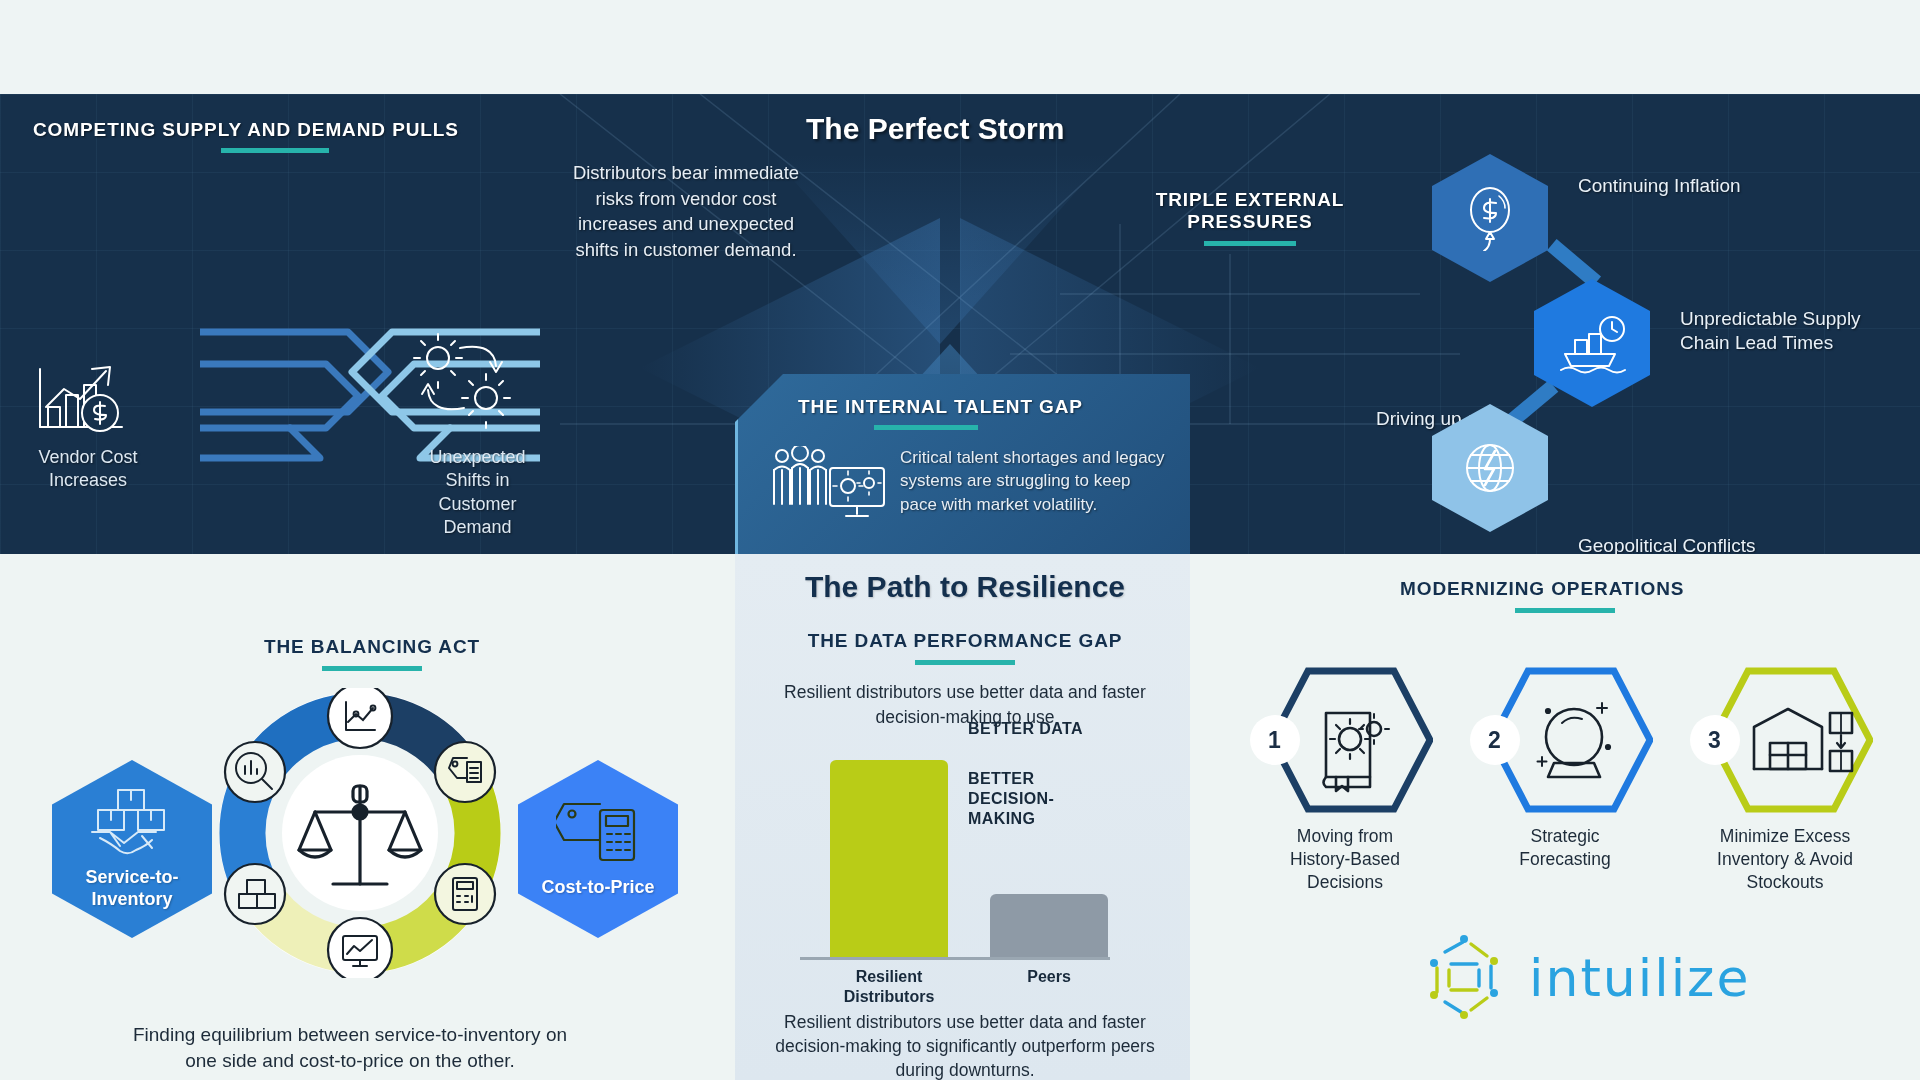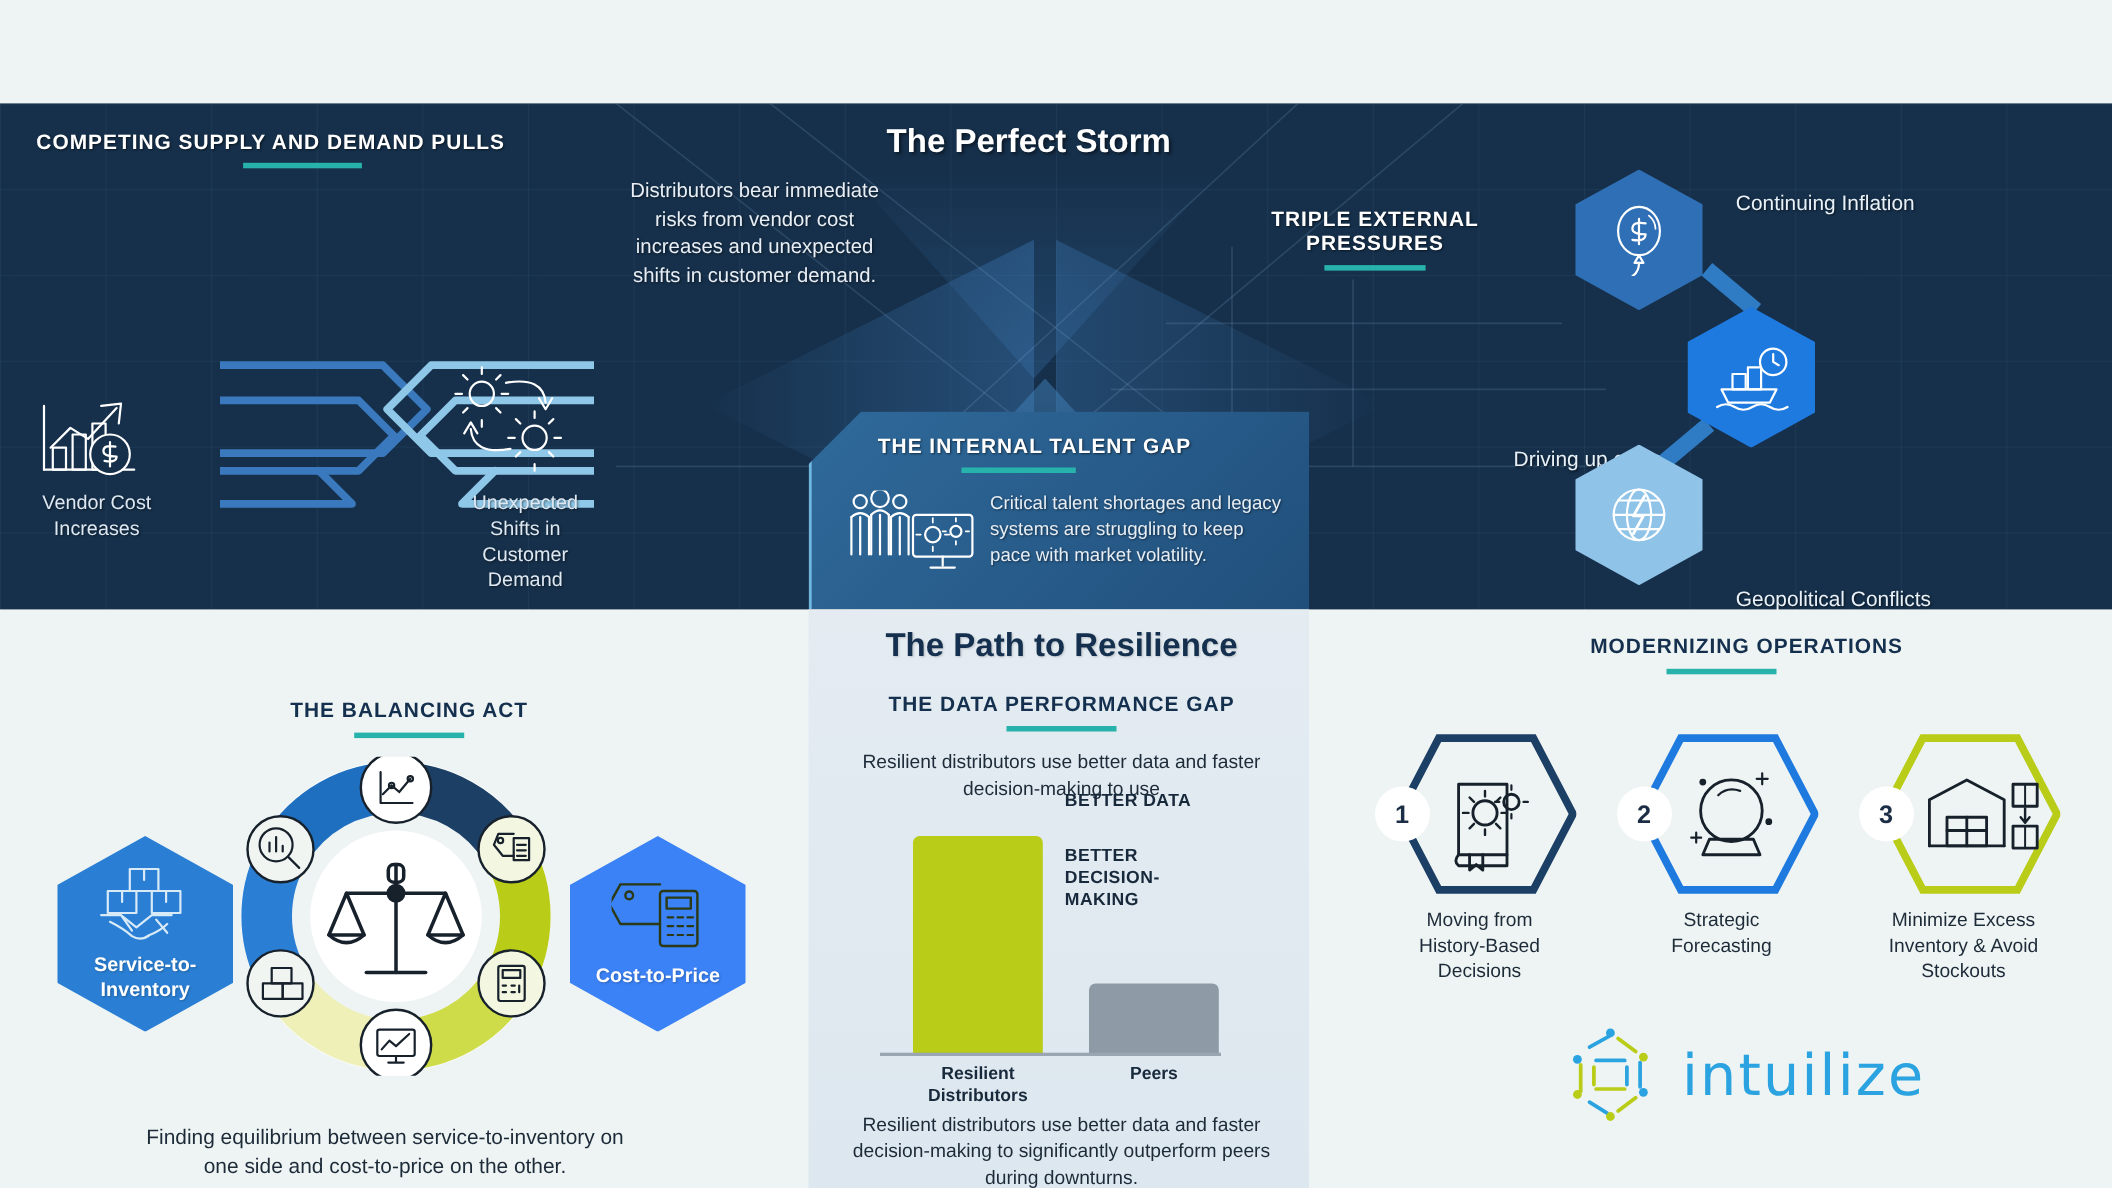--- a/index.html
+++ b/index.html
@@ -185,21 +185,21 @@
   .chart-anno {
     position: absolute; font-size: 16px; font-weight: bold; color: #17293b;
     letter-spacing: .4px; line-height: 1.25;
   }
   #resilience-caption {
     position: absolute; left: 755px; top: 1010px; width: 420px;
     text-align: center; font-size: 17.5px; line-height: 1.38;
   }
 
   
-  #modernizing-label { position: absolute; left: 1400px; top: 578px; width: 330px; text-align: right; }
+  #modernizing-label { position: absolute; left: 1400px; top: 578px; width: 330px; text-align: left; }
   #modernizing-label .kicker-rule-l { width: 100px; margin: 8px auto 0; }
   .step { position: absolute; width: 200px; text-align: center; }
   .step-hex-wrap { position: relative; width: 175px; height: 150px; margin: 0 auto; }
   .step-num {
     position: absolute; left: -8px; top: 50px; width: 50px; height: 50px;
     border-radius: 50%; background: #ffffff;
     display: flex; align-items: center; justify-content: center;
     font-size: 23px; font-weight: bold; color: #1b2e45;
   }
   .step-label { margin-top: 10px; font-size: 17.5px; color: #1d2b39; line-height: 1.3; }
@@ -329,20 +329,24 @@
           <g class="icn-line">
             <path d="M8 42 L58 42 L52 54 L14 54 Z"></path>
             <rect x="18" y="28" width="12" height="14"></rect>
             <rect x="32" y="22" width="12" height="20"></rect>
             <path d="M4 58 Q12 53 20 58 T36 58 T52 58 T68 58"></path>
             <circle cx="55" cy="17" r="12"></circle>
             <path d="M55 10 L55 17 L60 20"></path>
           </g>
         </svg>
       </div>
+    </div>
+    <div class="hex-label" style="left:1680px;top:213px">
+      <span>Unpredictable Supply</span><br>
+      <span>Chain Lead Times</span>
     </div>
 
     <div class="hexcell" style="left:1432px;top:310px">
       <div class="hexshape" style="background:#8fc3e8">
         <svg width="62" height="62">
           <g class="icn-line">
             <circle cx="31" cy="31" r="23"></circle>
             <ellipse cx="31" cy="31" rx="11" ry="23"></ellipse>
             <path d="M8 31 L54 31 M12 18 L50 18 M12 44 L50 44"></path>
             <path d="M36 14 L26 32 L35 32 L26 48" stroke-width="2.6"></path>

